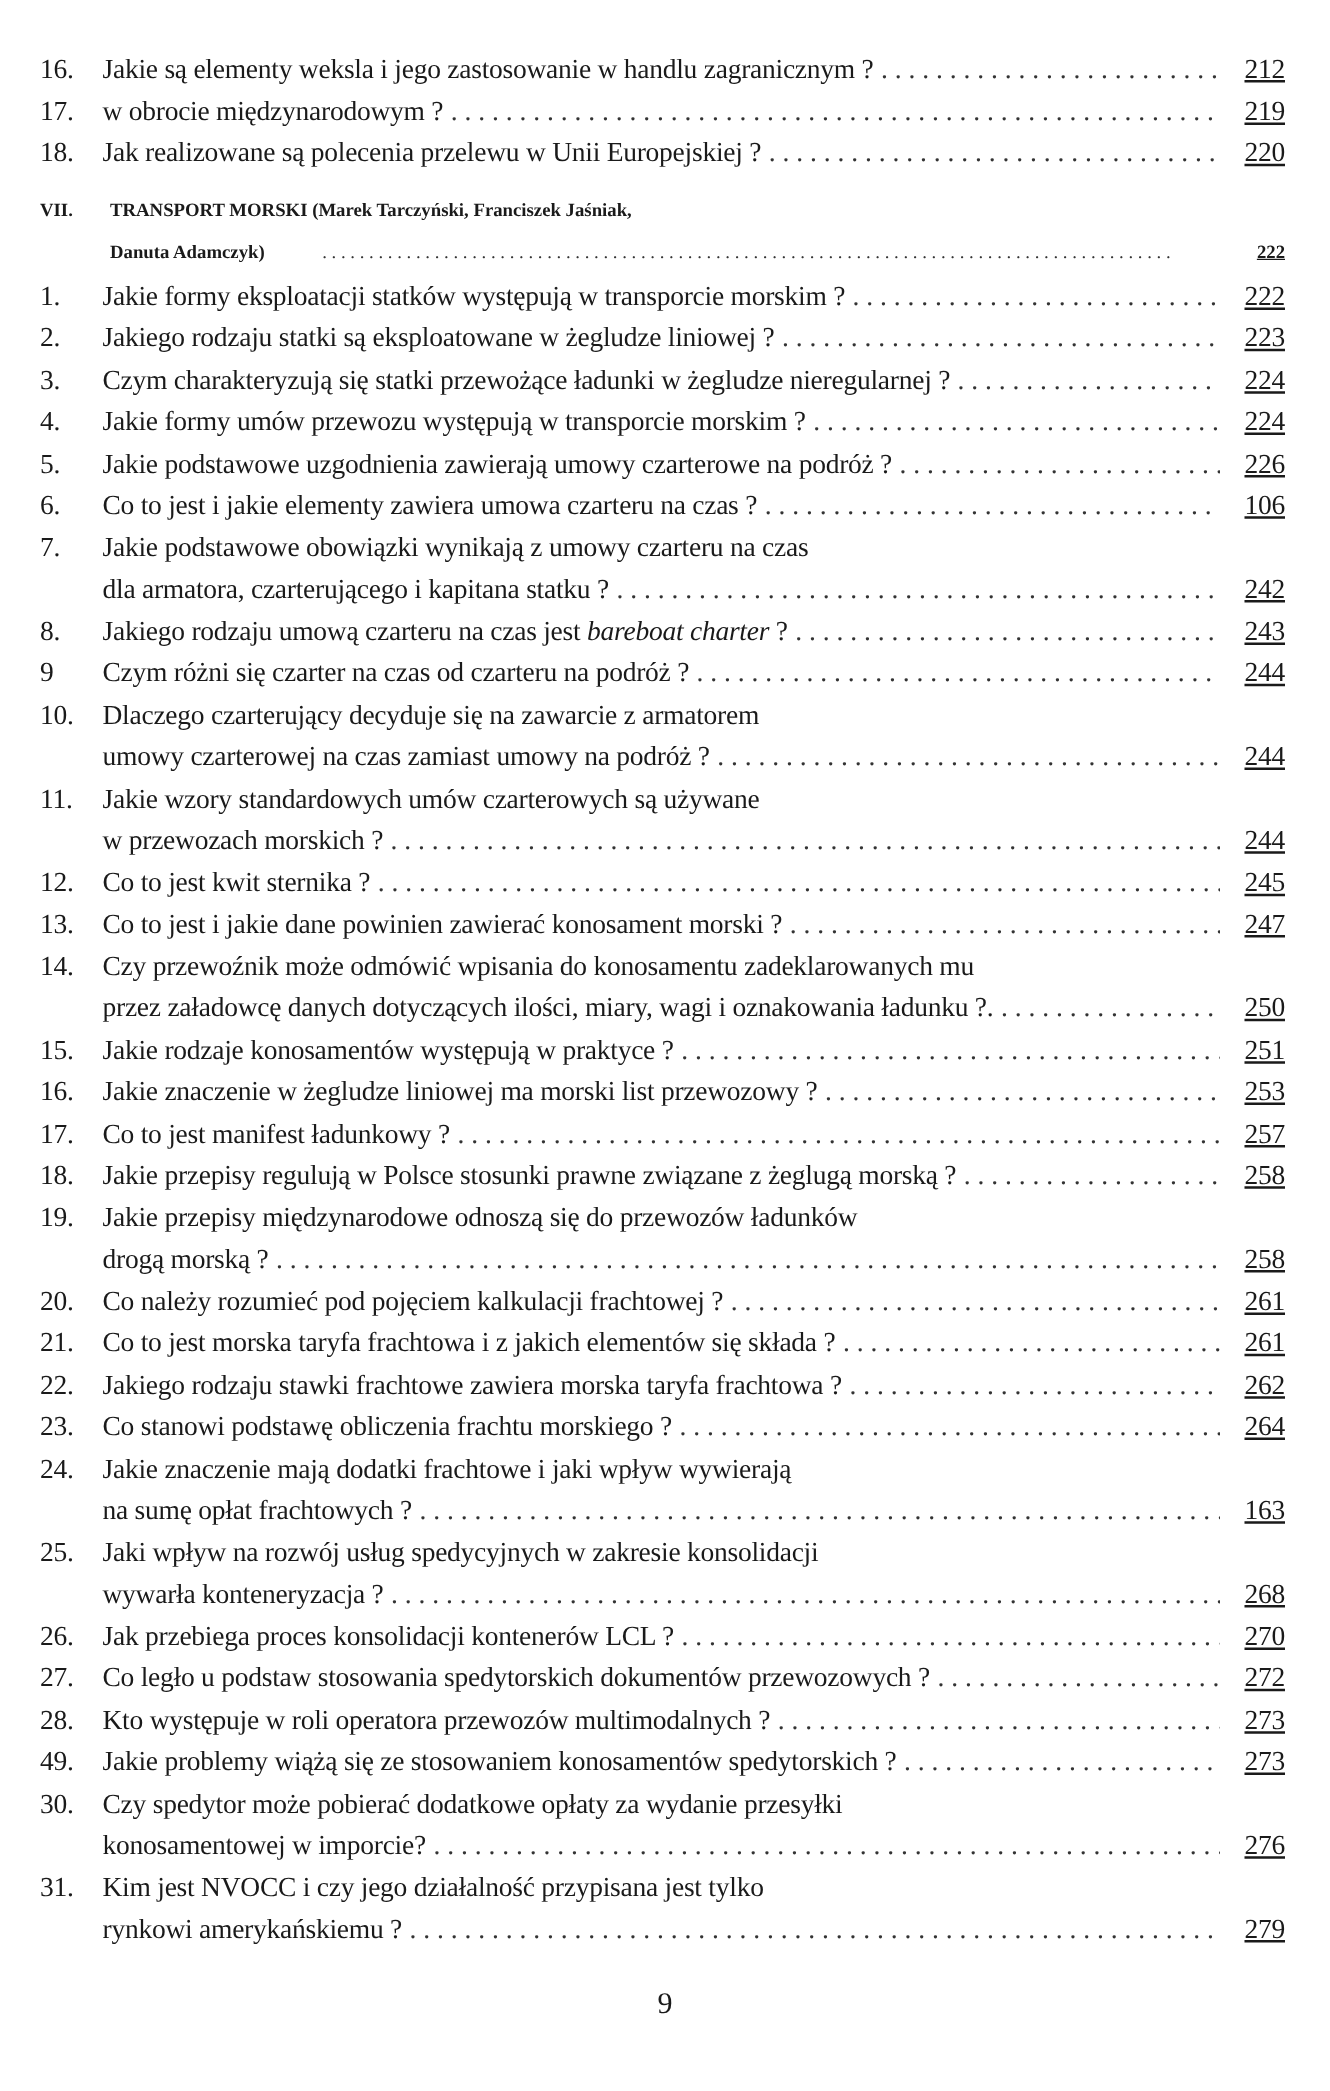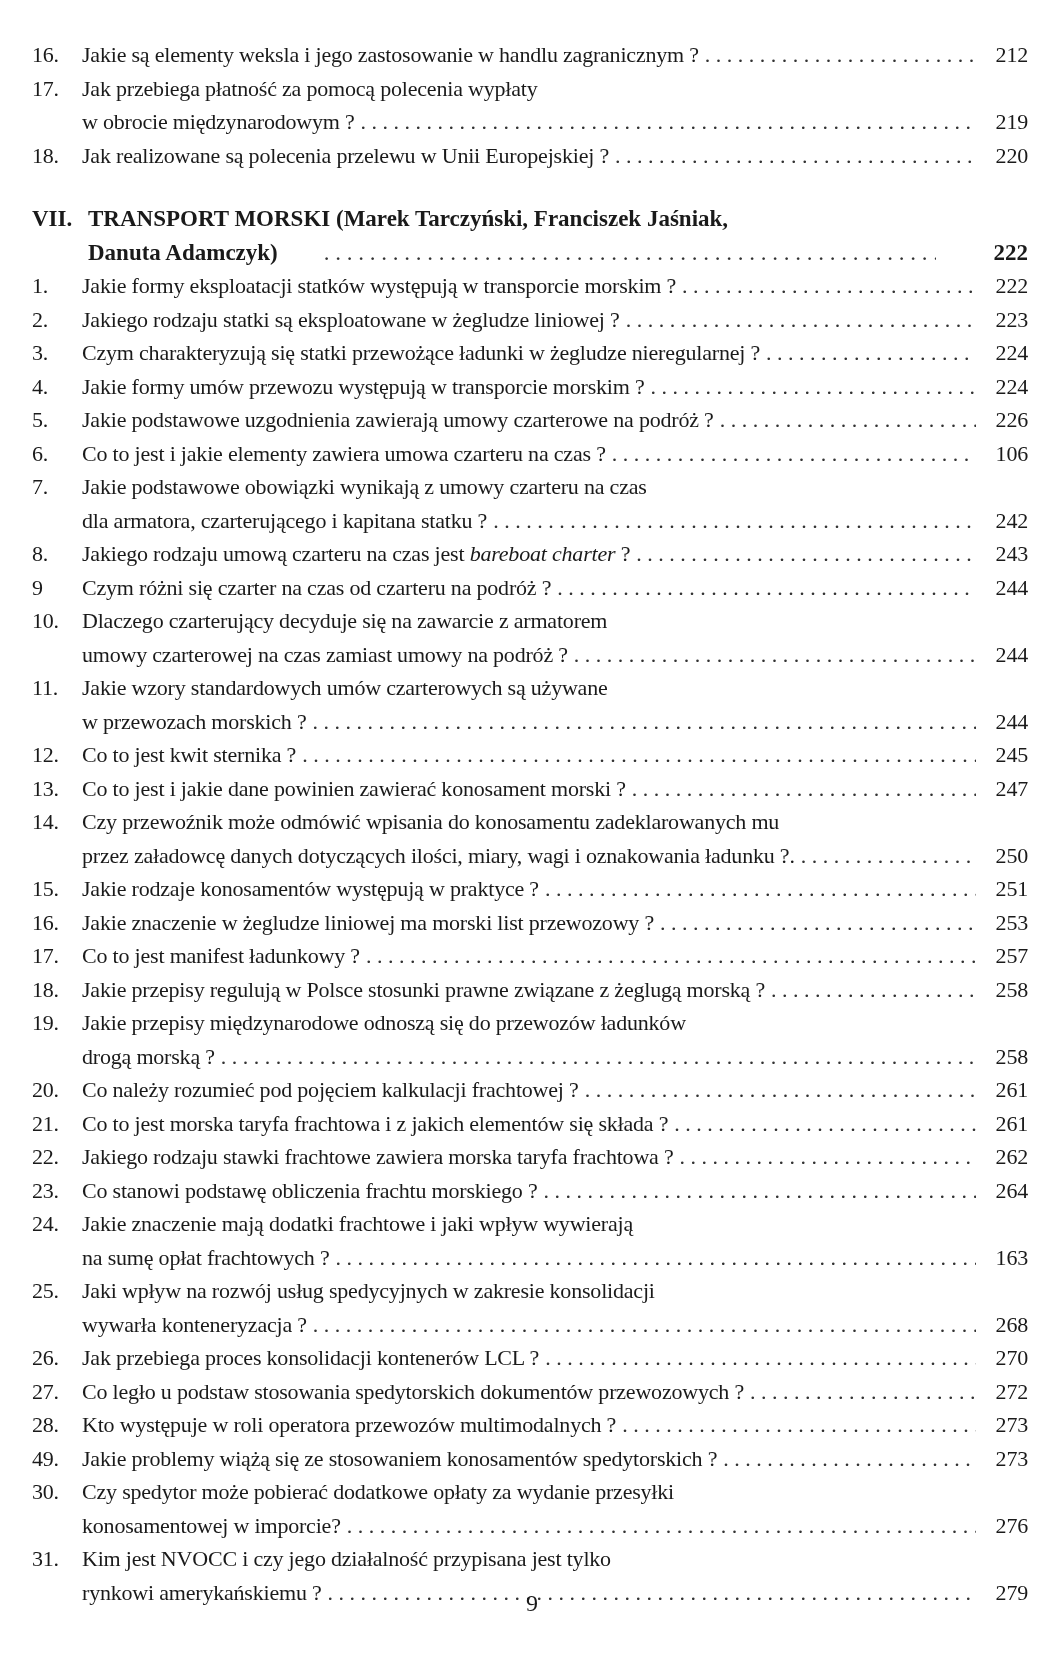--- a/index.html
+++ b/index.html
@@ -7,22 +7,22 @@
          font-family: "Liberation Serif", "DejaVu Serif", serif; color: #1a1a1a; }
   .page { position: absolute; left: 0; top: 0; width: 916px; height: 1673px; }
   .toc { position: absolute; left: 32px; top: 38px; width: 996px; }
   .entry { position: relative; font-size: 22px; line-height: 33.5px; letter-spacing: -0.2px; }
   .entry .num { position: absolute; left: 0; top: 0; width: 50px; }
   .line { display: flex; align-items: baseline; margin-left: 50px; white-space: nowrap; }
   .line .txt { flex: 0 0 auto; }
   .line .txt i { font-style: italic; }
   .line .dots { flex: 1 1 auto; overflow: hidden; margin: 0 4px 0 6px; letter-spacing: 7px; color: #333; }
   .line .dots::before { content: ". . . . . . . . . . . . . . . . . . . . . . . . . . . . . . . . . . . . . . . . . . . . . . . . . . . . . . . . . . . . . . . . . . . . . . . . . . . . . . . . . . . . . . . . . . . . . . . . . . . . . . . . . . . . . . . . . . . . . . . . . . . . . . . . . . . . . . . . . . . . . . . . . ."; letter-spacing: 0; }
-  .line .pg { flex: 0 0 auto; width: 48px; text-align: right; }
-  .chapter { position: relative; font-size: 23px; font-weight: bold; line-height: 33.5px; margin-top: 30px; }
+  .line .pg { flex: 0 0 auto; width: 48px; text-align: right; text-decoration: underline; }
+  .chapter { position: relative; font-size: 15px; font-weight: bold; line-height: 33.5px; margin-top: 14px; }
   .chapter .cnum { position: absolute; left: 0; top: 0; }
   .chapter .cline1 { margin-left: 56px; white-space: nowrap; }
   .chapter .line { margin-left: 56px; gap: 40px; }
   .chapter .line .dots { font-weight: normal; }
   .pagenum { position: absolute; left: 0; width: 1064px; top: 1590px; text-align: center; font-size: 24px; }
 </style>
 </head>
 <body>
 
 <div class="page">
@@ -32,23 +32,20 @@
           <span class="num">16.</span>
           <div class="line">
             <span class="txt">Jakie są elementy weksla i jego zastosowanie w handlu zagranicznym ?</span>
             <span class="dots"></span>
             <span class="pg">212</span>
           </div>
         </div>
         <div class="entry">
           <span class="num">17.</span>
           <div class="line">
-            <span class="txt">Jak przebiega płatność za pomocą polecenia wypłaty</span>
-          </div>
-          <div class="line">
             <span class="txt">w obrocie międzynarodowym ?</span>
             <span class="dots"></span>
             <span class="pg">219</span>
           </div>
         </div>
         <div class="entry">
           <span class="num">18.</span>
           <div class="line">
             <span class="txt">Jak realizowane są polecenia przelewu w Unii Europejskiej ?</span>
             <span class="dots"></span>

